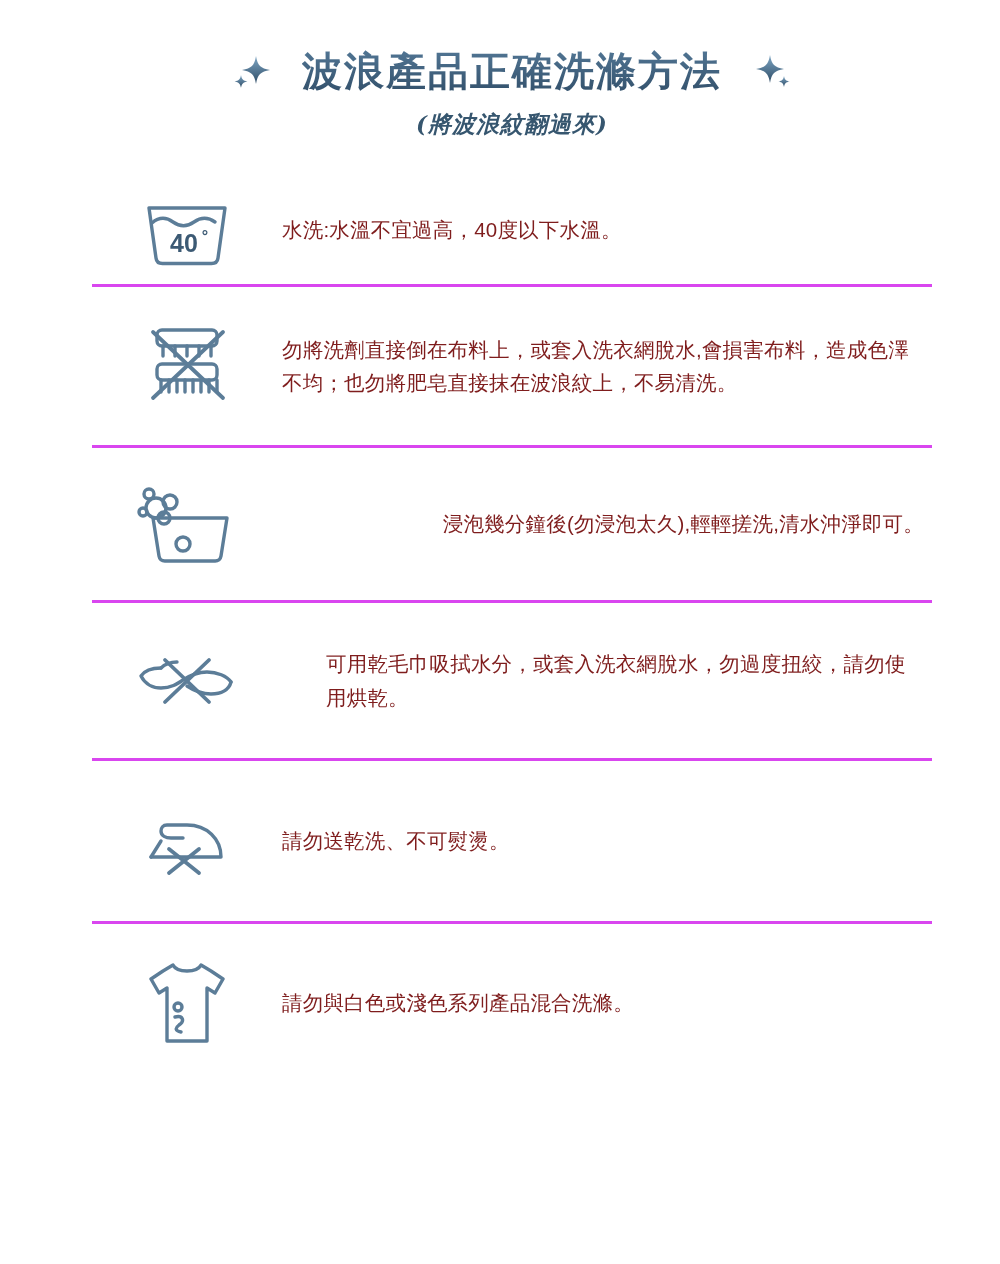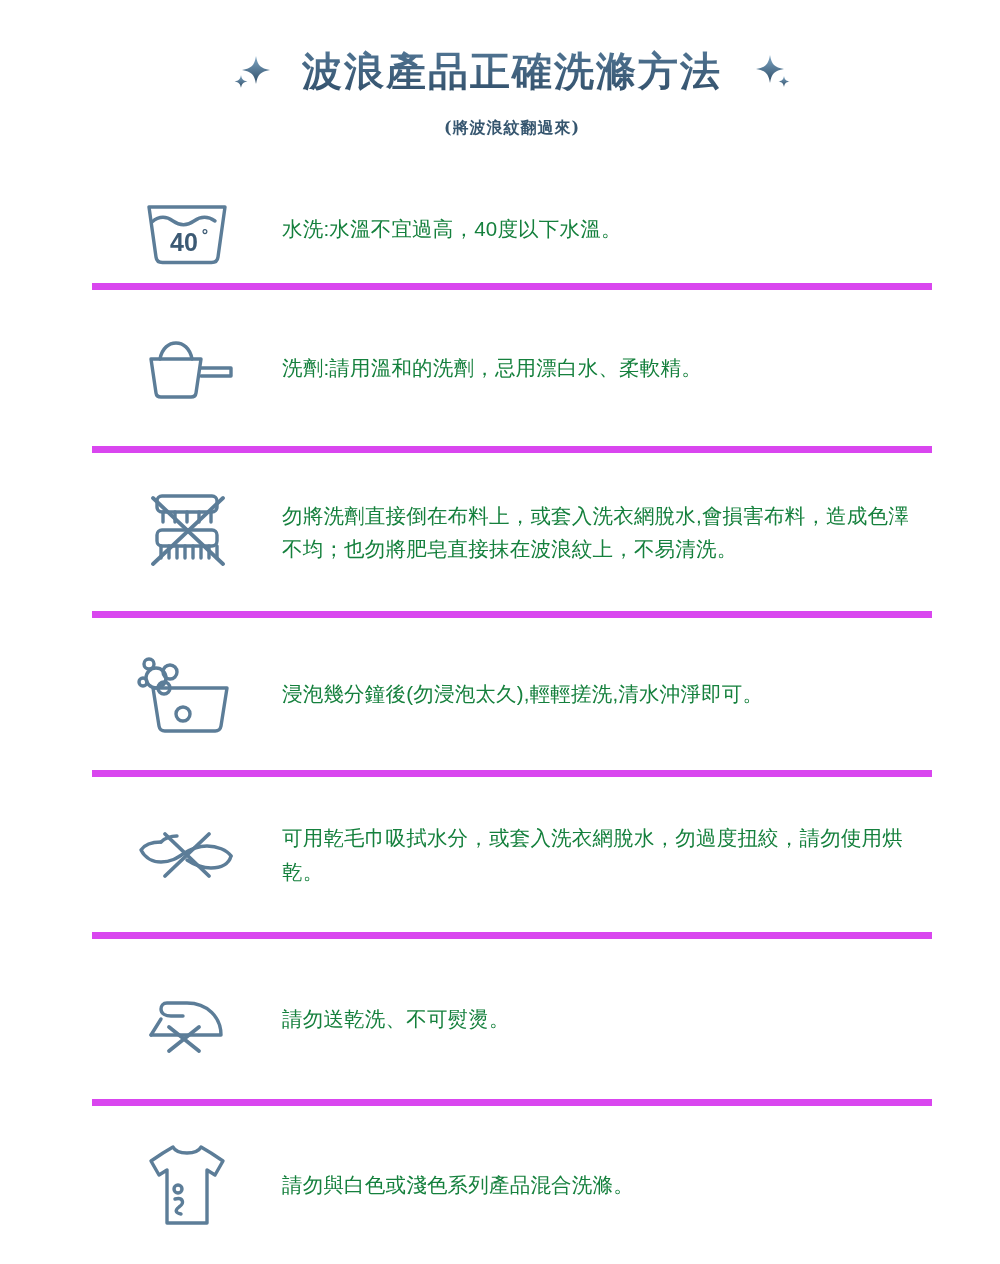--- a/index.html
+++ b/index.html
@@ -44,67 +44,68 @@
     background-clip: text;
     -webkit-text-fill-color: transparent;
     white-space: nowrap;
   }
   .sparkle {
     width: 46px;
     height: 46px;
     flex: 0 0 auto;
   }
   .subtitle {
-    margin-top: 19px;
+    margin-top: 10px;
     font-family: "DejaVu Serif", "Liberation Serif", serif;
     font-weight: bold;
-    font-size: 16px;
+    font-size: 23px;
     color: #36566f;
     letter-spacing: 1px;
+    font-style: italic;
   }
 
   
   .list {
     margin: 36px auto 0 auto;
     width: 840px;
   }
   .row {
     display: flex;
     align-items: center;
     min-height: 122px;
-    border-bottom: 7px solid #d946ef;
+    border-bottom: 3px solid #d946ef;
   }
   .row:last-child {
     border-bottom: none;
   }
   .icon-cell {
     width: 190px;
     flex: 0 0 190px;
     display: flex;
     align-items: center;
     justify-content: center;
   }
   .icon-cell svg {
     display: block;
   }
   .text-cell {
     flex: 1 1 auto;
     font-size: 20.5px;
     line-height: 1.62;
-    color: #15803d;
+    color: #7f1d1d;
     letter-spacing: 0.2px;
     padding-right: 8px;
   }
 
   
   .row.r1 { min-height: 108px; }
   .row.r2 { min-height: 156px; }
   .row.r3 { min-height: 158px; }
-  .row.r4 { min-height: 152px; }
-  .row.r5 { min-height: 155px; }
+  .row.r4 { min-height: 152px; text-align: right; }
+  .row.r5 { min-height: 155px; gap: 44px; }
   .row.r6 { min-height: 158px; }
   .row.r7 { min-height: 160px; }
 </style>
 </head>
 <body>
 
 <div class="page">
 
   <div class="header">
     <div class="title-row">
@@ -146,32 +147,20 @@
             <path d="M10 16 L86 16 L79 66 C78.6 69.5 76 71.5 72.5 71.5 L23.5 71.5 C20 71.5 17.4 69.5 17 66 Z"></path>
             <path d="M13 31 C20 25 27 25 34 30 C41 35 48 35 55 30 C62 25 69 25 76 30"></path>
           </g>
           <text x="45" y="60" font-family="'Liberation Sans', sans-serif" font-size="25" font-weight="bold" fill="#3c5a74" text-anchor="middle">40</text>
           <text x="66" y="50" font-family="'Liberation Sans', sans-serif" font-size="16" font-weight="bold" fill="#3c5a74" text-anchor="middle">°</text>
         </svg>
       </div>
       <div class="text-cell">水洗:水溫不宜過高，40度以下水溫。</div>
     </div>
 
-    <div class="row r2">
-      <div class="icon-cell">
-        <svg width="104" height="70" viewBox="0 0 104 70">
-          <g fill="none" stroke="#5c7d98" stroke-width="3.4" stroke-linecap="round" stroke-linejoin="round">
-            <path d="M16 26 L66 26 L61 60 C60.7 62.6 58.6 64 56 64 L26 64 C23.4 64 21.3 62.6 21 60 Z"></path>
-            <path d="M25 26 C27 15 34 10 41 10 C48 10 55 15 57 26"></path>
-            <path d="M66 35 L96 35 L96 43 L66 43"></path>
-          </g>
-        </svg>
-      </div>
-      <div class="text-cell">洗劑:請用溫和的洗劑，忌用漂白水、柔軟精。</div>
-    </div>
 
     <div class="row r3">
       <div class="icon-cell">
         <svg width="96" height="92" viewBox="0 0 96 92">
           <g fill="none" stroke="#5c7d98" stroke-width="3.4" stroke-linecap="round" stroke-linejoin="round">
             <rect x="18" y="10" width="60" height="16" rx="5"></rect>
             <path d="M24 26 L24 36 M36 26 L36 36 M48 26 L48 36 M60 26 L60 36 M72 26 L72 36"></path>
             <rect x="18" y="44" width="60" height="16" rx="5"></rect>
             <path d="M22 60 L22 72 M30 60 L30 72 M38 60 L38 72 M46 60 L46 72 M54 60 L54 72 M62 60 L62 72 M70 60 L70 72 M78 60 L78 72"></path>
           </g>

